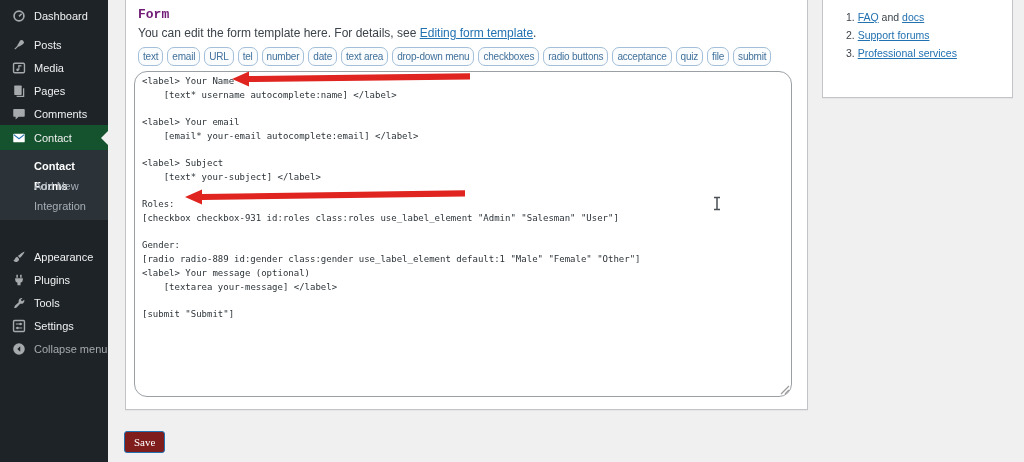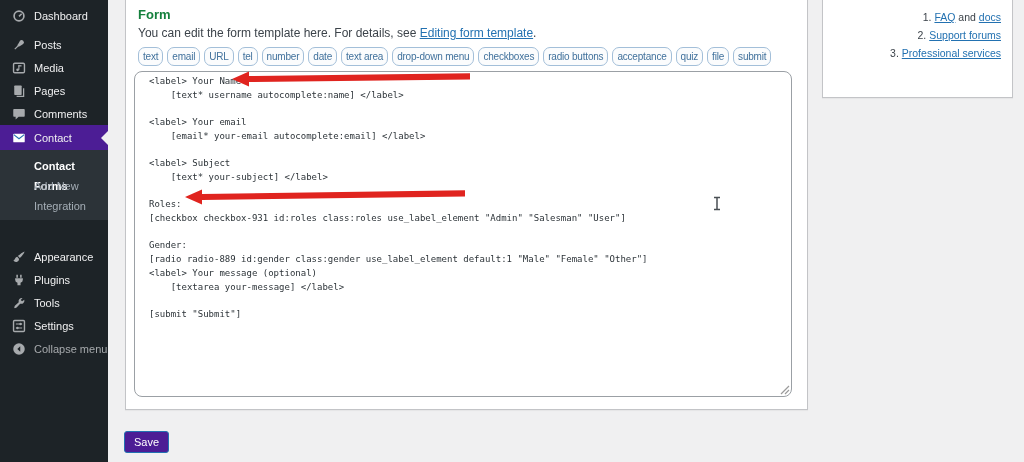--- a/index.html
+++ b/index.html
@@ -6,58 +6,58 @@
   html,body { width:1024px; height:462px; overflow:hidden; }
   body { font-family:"Liberation Sans", sans-serif; background:#f0f0f1; position:relative; }
 
   
   .sidebar { position:absolute; left:0; top:0; width:108px; height:462px; background:#1d2327; z-index:2; }
   .menu-item { position:relative; height:23px; display:flex; align-items:center; gap:8px;
                padding-left:12px; color:#f0f0f1; font-size:11px; cursor:pointer; }
   .menu-item .ic { width:14px; height:14px; flex:0 0 14px; color:#a7aaad; display:block; }
   .menu-item.first { margin-top:4px; }
   .menu-item.sep { margin-top:6px; }
-  .menu-item.active { height:25px; background:#4c1d95; }
+  .menu-item.active { height:25px; background:#14532d; }
   .menu-item.active .ic { color:#fff; }
   .menu-item.active::after { content:""; position:absolute; right:0; top:50%; transform:translateY(-50%);
                width:0; height:0; border:7px solid transparent; border-left-width:0; border-right-color:#f0f0f1; }
   .submenu { background:#2c3338; padding:6px 0 4px 0; }
   .submenu-item { height:20px; line-height:20px; padding-left:34px; font-size:11px; color:#a5aeb6; cursor:pointer; }
   .submenu-item.current { color:#ffffff; font-weight:bold; }
   .menu-item.collapse { color:#a7aaad; }
 
   
   .form-panel { position:absolute; left:125px; top:-6px; width:683px; height:416px;
                 background:#fff; border:1px solid #c3c4c7; box-shadow:0 1px 1px rgba(0,0,0,.04); z-index:1; }
-  .panel-title { position:absolute; left:12px; top:12px; font-size:13px; font-weight:bold; color:#15803d; }
+  .panel-title { position:absolute; left:12px; top:12px; font-size:13px; font-weight:bold; color:#701a75;font-family:Liberation Mono, monospace; }
   .panel-desc  { position:absolute; left:12px; top:31px; font-size:12px; color:#3c434a; white-space:nowrap; }
   .panel-desc a { color:#2271b1; text-decoration:underline; }
   .tag-row { position:absolute; left:12px; top:52px; display:flex; gap:4px; white-space:nowrap; }
   .tag-btn { display:inline-block; padding:3px 4px; font-size:10px; letter-spacing:-0.2px;
              color:#41719c; background:#fbfcfd; border:1px solid #a3bfd9; border-radius:7px;
              font-family:"Liberation Sans",sans-serif; cursor:pointer; line-height:11px; }
   .ta-wrap { position:absolute; left:8px; top:76px; width:658px; height:326px; }
-  .ta-wrap textarea { width:100%; height:100%; resize:none; border:1px solid #9ba0a5; border-radius:8px;
+  .ta-wrap textarea { width:100%; height:100%; resize:none; border:1px solid #9ba0a5; border-radius:13px;
              background:#fff; color:#2c3338; font-family:"DejaVu Sans Mono", monospace;
-             font-size:9px; line-height:13.7px; padding:3px 14px; outline:none; overflow:hidden; }
+             font-size:9px; line-height:13.7px; padding:3px 7px; outline:none; overflow:hidden; }
   .grip { position:absolute; right:2px; bottom:2px; width:10px; height:10px; pointer-events:none; }
 
   
   .save-btn { position:absolute; left:124px; top:431px; padding:4px 9px; font-size:11px;
-              background:#4c1d95; color:#fff; border:1px solid #2271b1; border-radius:3px;
-              font-family:Liberation Sans, sans-serif; cursor:pointer; }
+              background:#7f1d1d; color:#fff; border:1px solid #2271b1; border-radius:3px;
+              font-family:Liberation Serif, serif; cursor:pointer; }
 
   
   .help-panel { position:absolute; left:822px; top:-8px; width:191px; height:106px;
                 background:#fff; border:1px solid #c3c4c7; box-shadow:0 1px 1px rgba(0,0,0,.04);
                 padding:11px 11px 0 11px; z-index:1; }
   .help-intro { font-size:10.5px; color:#3c434a; line-height:14.5px; }
   .help-intro span { display:block; }
   .help-list { list-style:none; margin-top:7px; padding-left:12px; }
-  .help-list li { font-size:10.5px; color:#3c434a; margin-bottom:6px;text-align:right; }
+  .help-list li { font-size:10.5px; color:#3c434a; margin-bottom:6px; }
   .help-list a { color:#2271b1; text-decoration:underline; }
 
   
   .arrow-overlay { position:absolute; z-index:5; pointer-events:none; }
   .cursor-overlay { position:absolute; left:712px; top:196px; z-index:6; pointer-events:none; }
 </style>
 </head>
 <body>
 
 <aside class="sidebar">

